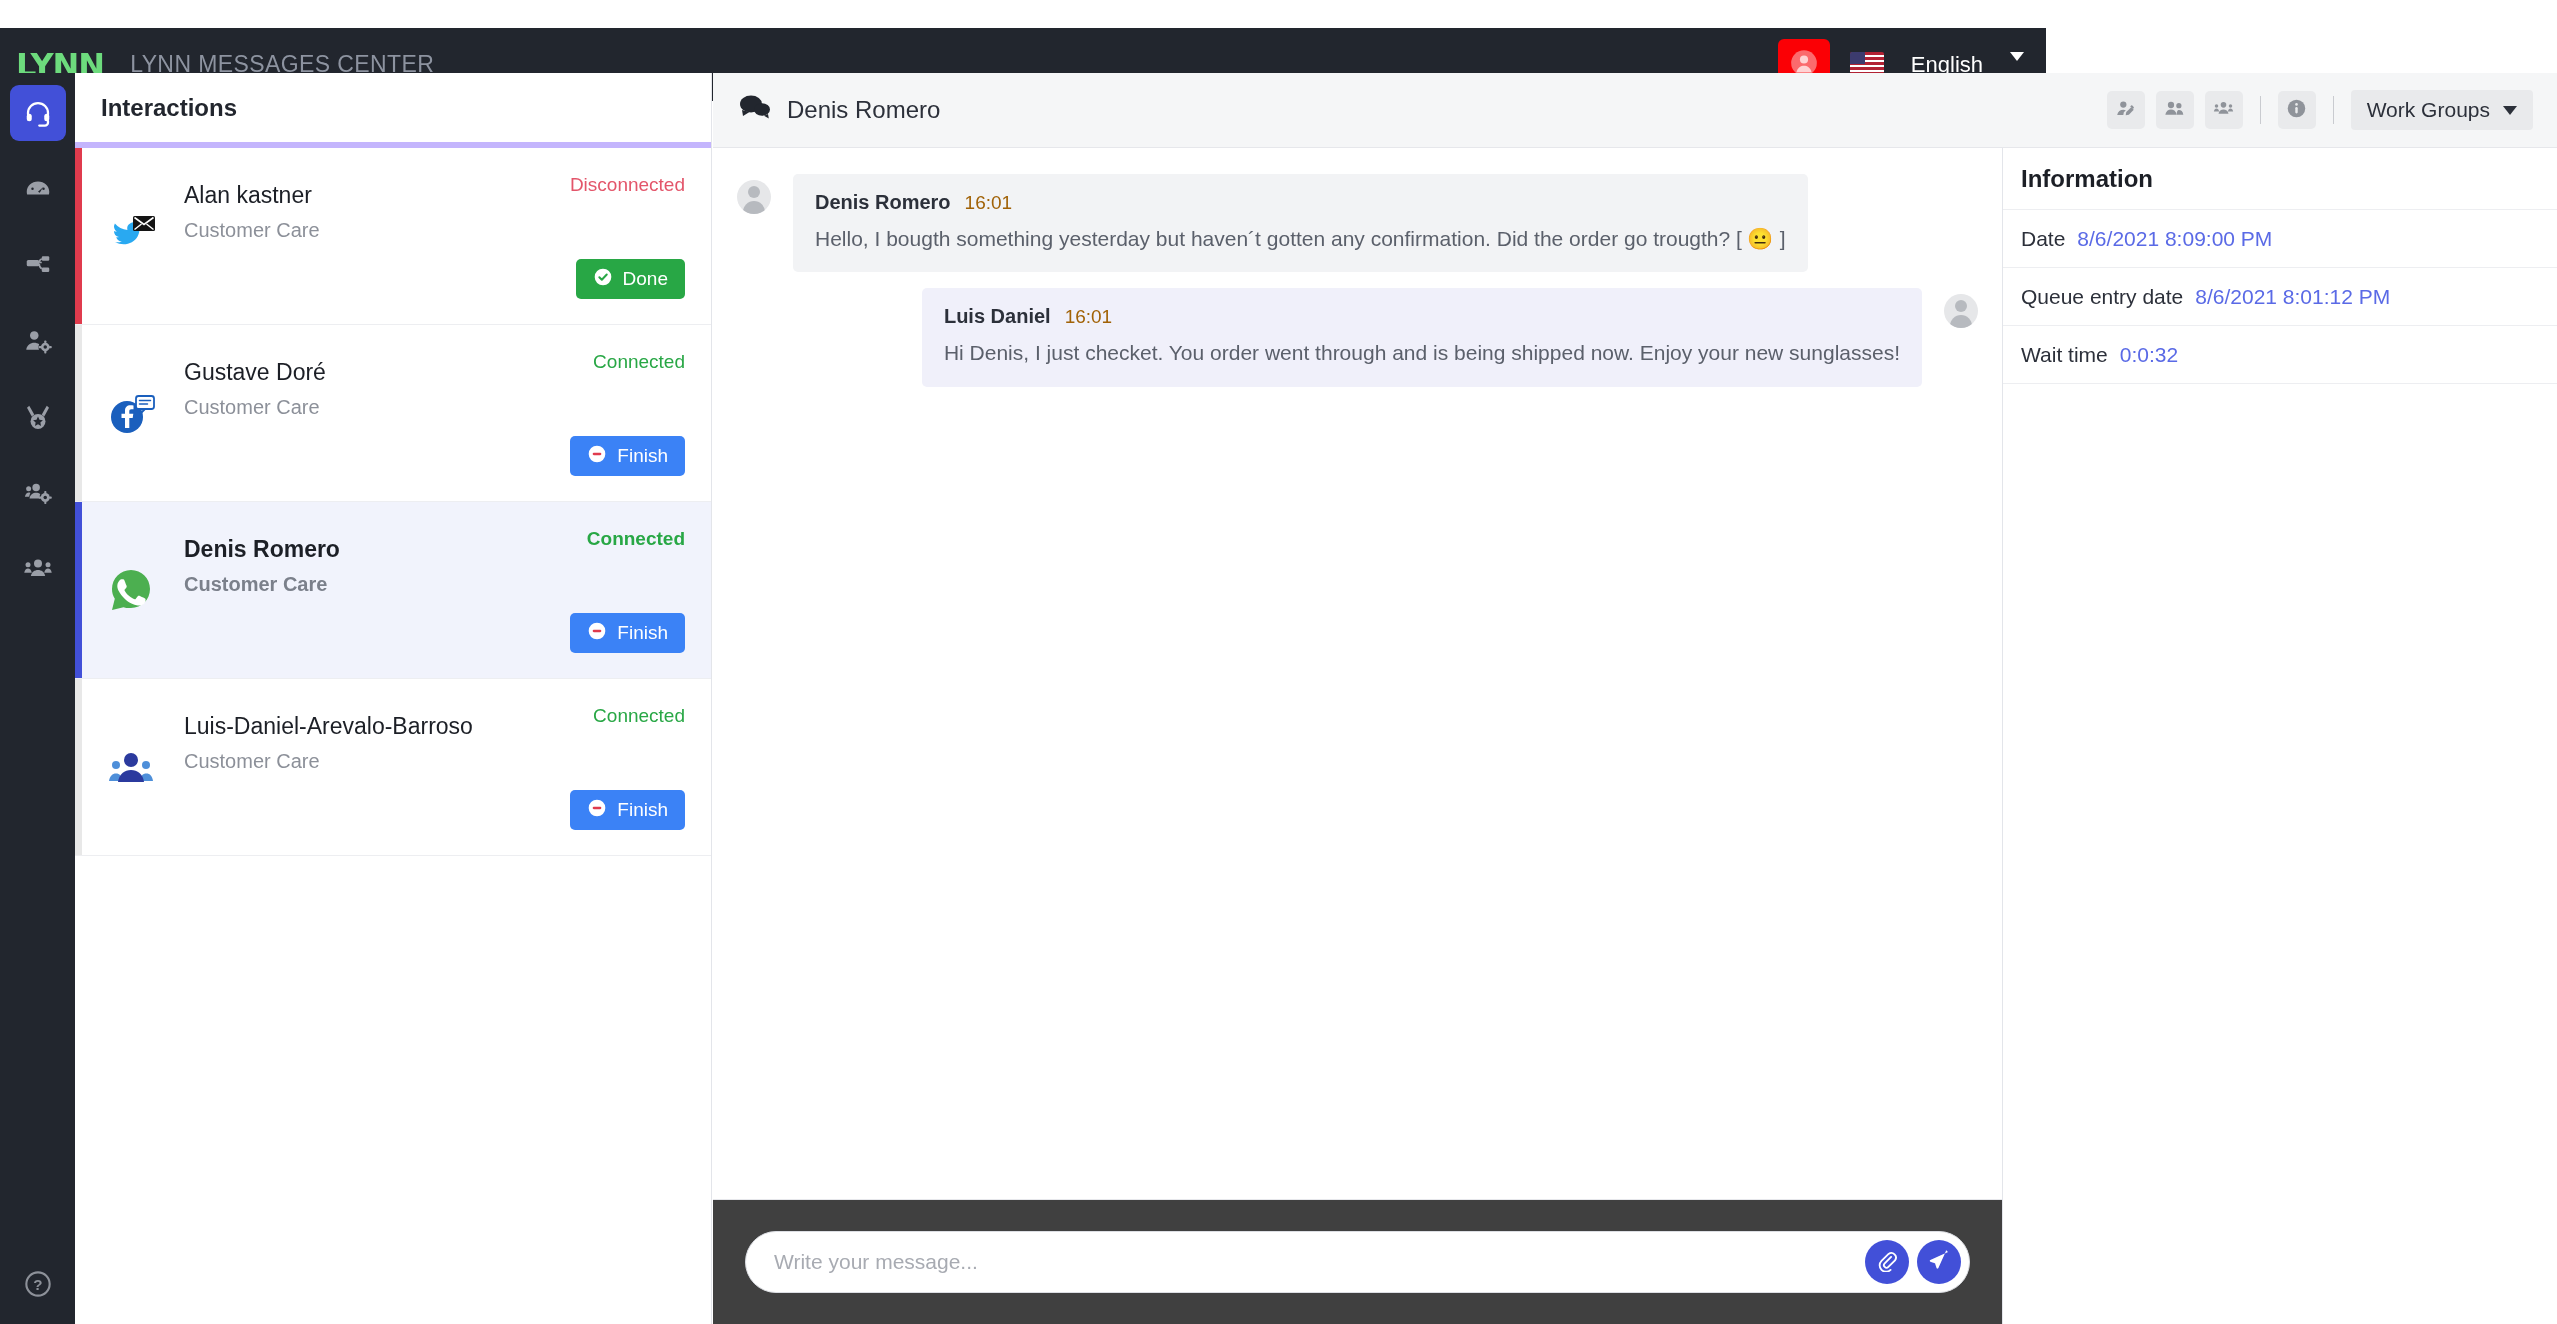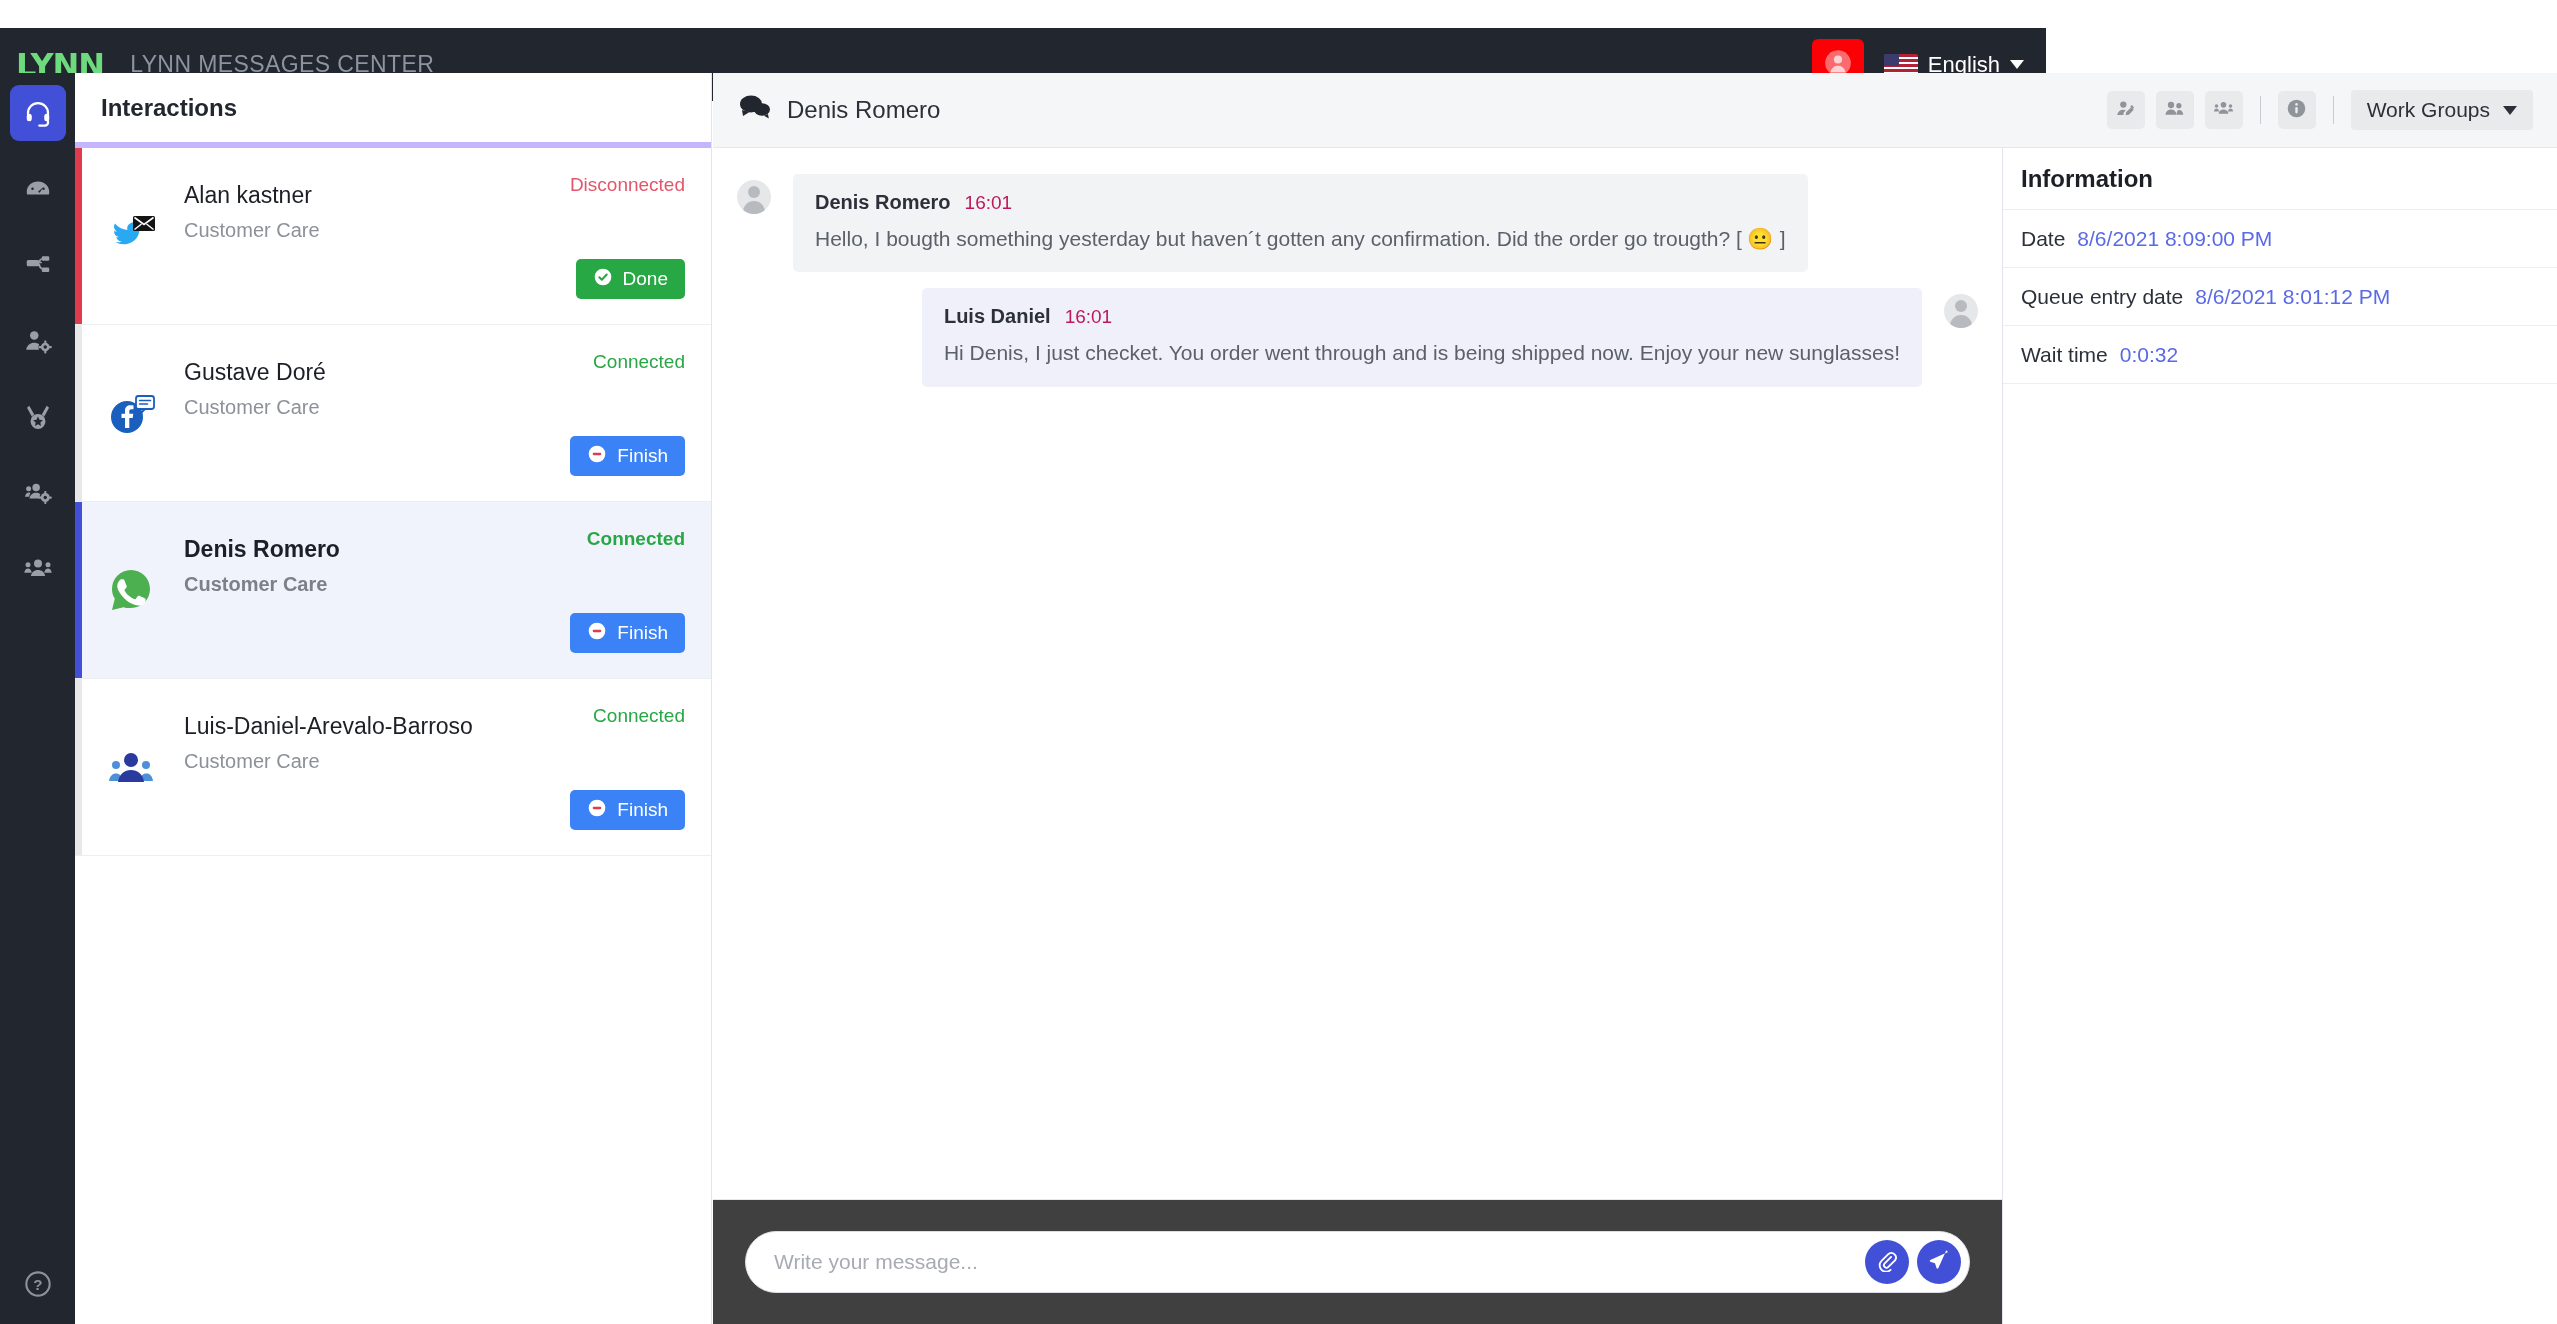--- a/index.html
+++ b/index.html
@@ -25,21 +25,21 @@
     margin-left: 26px; font-size: 23px; color: #8d93a0; letter-spacing: .4px;
   }
   .topbar-right {
     margin-left: auto; display: flex; align-items: center; gap: 20px; padding-right: 22px;
   }
   .user-btn {
     width: 52px; height: 52px; border-radius: 6px; background: #fb0005;
     display: flex; align-items: center; justify-content: center; cursor: pointer;
   }
   .lang {
-    display: flex; align-items: center; gap: 10px; cursor: pointer;
+    display: flex; gap: 27px; cursor: pointer;
     color: #ffffff; font-size: 22px;
   }
   .flag {
     width: 34px; height: 22px; position: relative; overflow: hidden; border-radius: 2px;
     background: repeating-linear-gradient(to bottom, #b22234 0 2.54px, #ffffff 2.54px 5.08px);
     display: inline-block; flex: none;
   }
   .flag .canton {
     position: absolute; left: 0; top: 0; width: 15px; height: 12px; background: #3c3b6e;
   }
@@ -165,21 +165,21 @@
     width: 22px; height: 16px; border-radius: 11px 11px 0 0; background: #b7babf;
   }
 
   .bubble {
     border-radius: 5px; padding: 17px 22px 20px 22px; max-width: 1020px;
   }
   .bubble.inbound  { background: #f2f3f5; margin-left: 22px; }
   .bubble.outbound { background: #f0f0fa; margin-right: 22px; }
   .bubble-head { display: flex; align-items: baseline; gap: 14px; margin-bottom: 12px; }
   .bubble-author { font-size: 20px; font-weight: 700; color: #2c303a; }
-  .bubble-time   { font-size: 19px; color: #be185d; }
+  .bubble-time   { font-size: 19px; color: #a16207; }
   .bubble-text   { font-size: 21px; color: #5b606b; line-height: 1.25; }
 
   .chat-footer {
     position: absolute; left: 0; bottom: 0; width: 1289px; height: 125px;
     background: #404040; border-top: 1px solid #e6e7eb;
     display: flex; align-items: center; padding: 0 32px;
   }
   .composer {
     position: relative; flex: 1; height: 62px; background: #ffffff;
     border: 1px solid #dcdee3; border-radius: 31px; display: flex; align-items: center;

